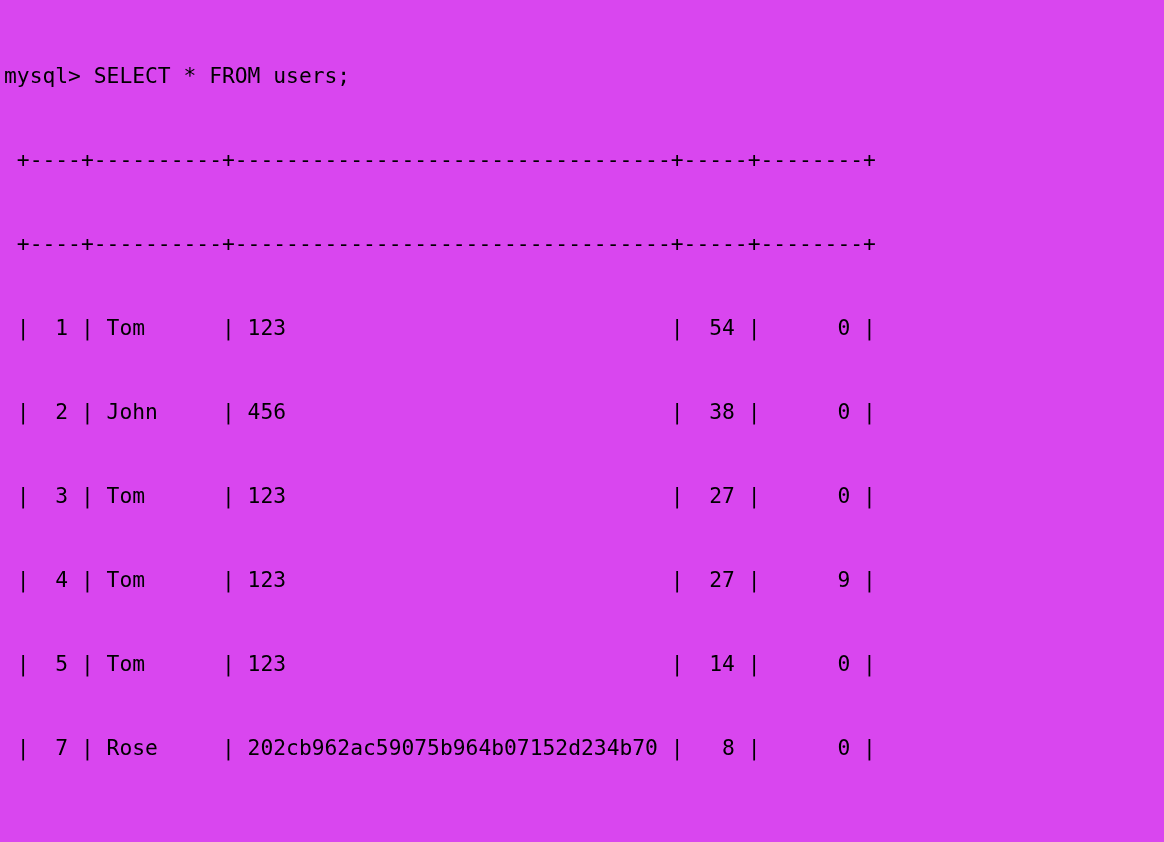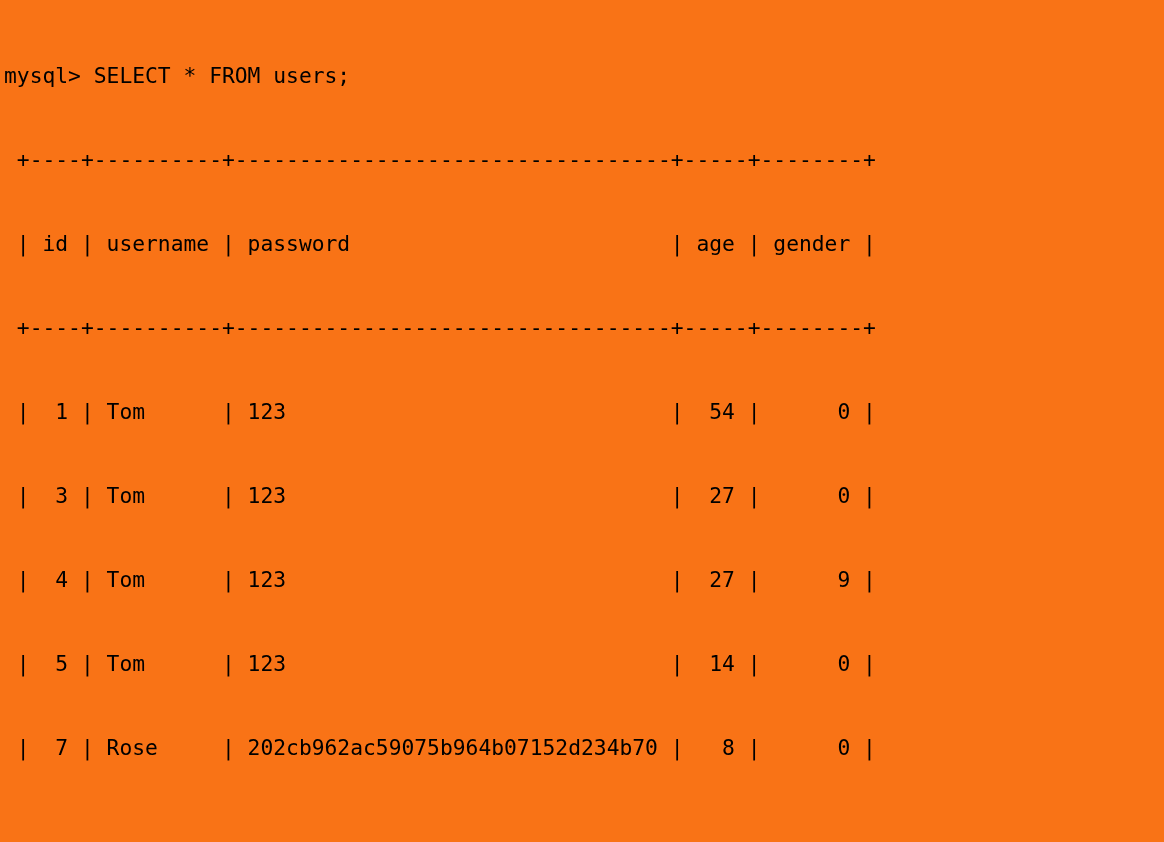--- a/index.html
+++ b/index.html
@@ -13,21 +13,21 @@
     height: 842px;
     overflow: hidden;
     font-family: "DejaVu Sans Mono", "Liberation Mono", monospace;
   }
   #terminal {
     position: absolute;
     left: 0px;
     top: 0px;
     width: 1164px;
     height: 842px;
-    background: #f97316;
+    background: #d946ef;
     color: #000000;
     font-family: "DejaVu Sans Mono", "Liberation Mono", monospace;
     font-size: 21.3px;
     line-height: 28px;
     letter-spacing: 0px;
     white-space: pre;
     padding: 6px 0 16px 4px;
     box-sizing: border-box;
     -webkit-font-smoothing: antialiased;
   }
@@ -38,23 +38,23 @@
     display: block;
     font-variant-ligatures: none;
   }
 </style>
 </head>
 <body>
 
 <div id="terminal">
   <span class="line">mysql&gt; SELECT * FROM users;</span>
   <span class="line"> +----+----------+----------------------------------+-----+--------+</span>
-  <span class="line"> | id | username | password                         | age | gender |</span>
   <span class="line"> +----+----------+----------------------------------+-----+--------+</span>
   <span class="line"> |  1 | Tom      | 123                              |  54 |      0 |</span>
+  <span class="line"> |  2 | John     | 456                              |  38 |      0 |</span>
   <span class="line"> |  3 | Tom      | 123                              |  27 |      0 |</span>
   <span class="line"> |  4 | Tom      | 123                              |  27 |      9 |</span>
   <span class="line"> |  5 | Tom      | 123                              |  14 |      0 |</span>
   <span class="line"> |  7 | Rose     | 202cb962ac59075b964b07152d234b70 |   8 |      0 |</span>
   
   
   
   
   
   

